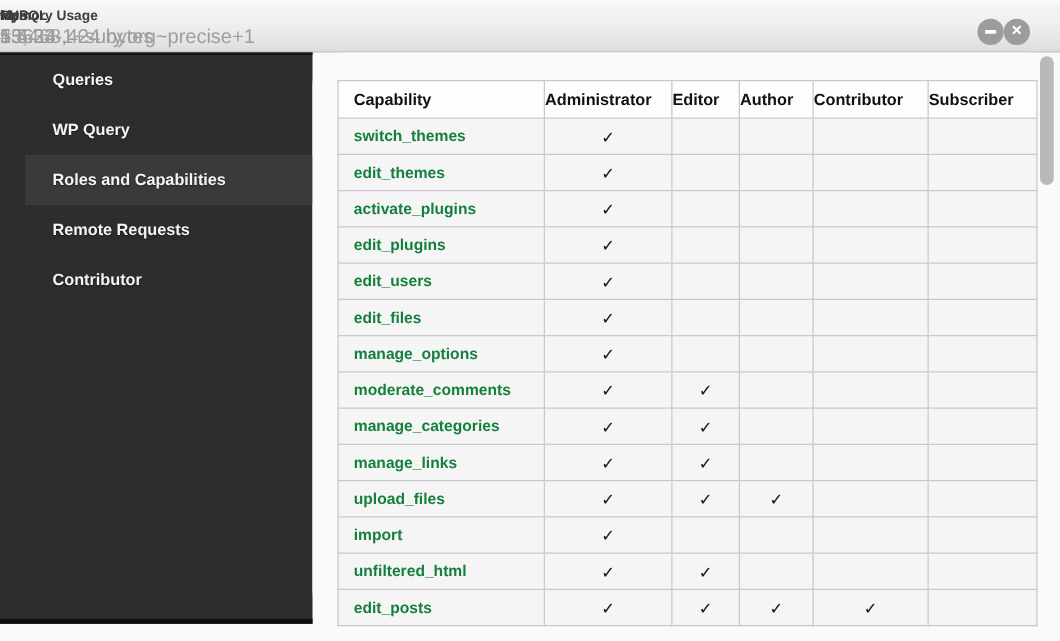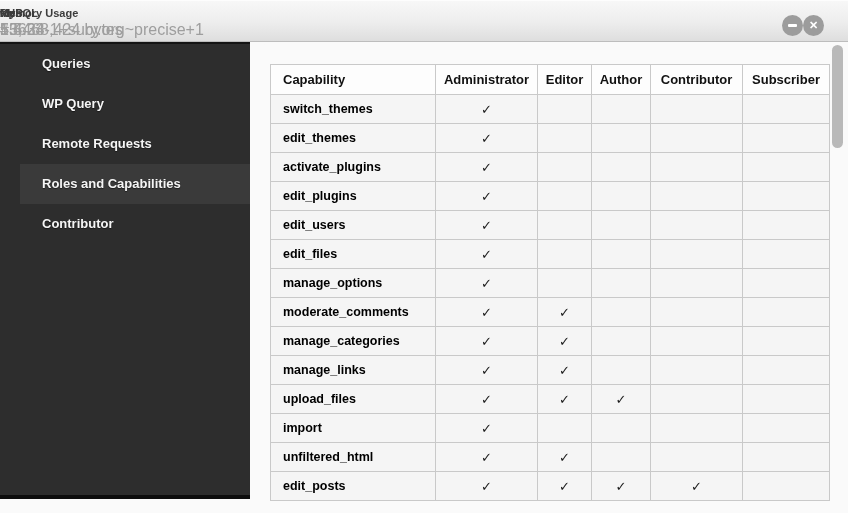--- a/index.html
+++ b/index.html
@@ -65,32 +65,32 @@
     border-collapse:collapse;
     table-layout:fixed;
     width:559px;
     background:#f5f5f5;
   }
   table.caps th, table.caps td { border:1px solid #c9c9c9; }
   table.caps th {
     height:30px;
     background:#fdfdfd;
     font-size:13px; font-weight:bold; color:#111;
-    text-align:center;
+    text-align:left;
   }
   table.caps th.col-cap { text-align:left; padding-left:12px; }
   table.caps td {
     height:29px;
     background:#f5f5f5;
     font-size:13px; color:#1a1a1a;
     text-align:center;
   }
   table.caps td.cap {
     text-align:left; padding-left:12px;
-    font-size:12.5px; font-weight:bold; color:#000000;
+    font-size:12.5px; font-weight:bold; color:#15803d;
   }
   table.caps td.chk { font-size:13px; }
 
   
   .scrollbar-thumb {
     position:absolute;
     right:5px; top:3px;
     width:11px; height:103px;
     border-radius:6px;
     background:#b9b9b9;
@@ -132,23 +132,23 @@
 </div>
 
 <div class="content">
   <div class="sidebar" id="sidebar">
 
       <div class="side-item">Queries</div>
 
       <div class="side-item">WP Query</div>
 
 
+      <div class="side-item active">Roles and Capabilities</div>
+
       <div class="side-item">Remote Requests</div>
-
-      <div class="side-item active">Roles and Capabilities</div>
 
       <div class="side-item">Contributor</div>
     </div>
 
   <div class="main">
     <table class="caps">
       <colgroup>
         <col style="width:165px">
           <col style="width:102px">
           <col style="width:54px">

